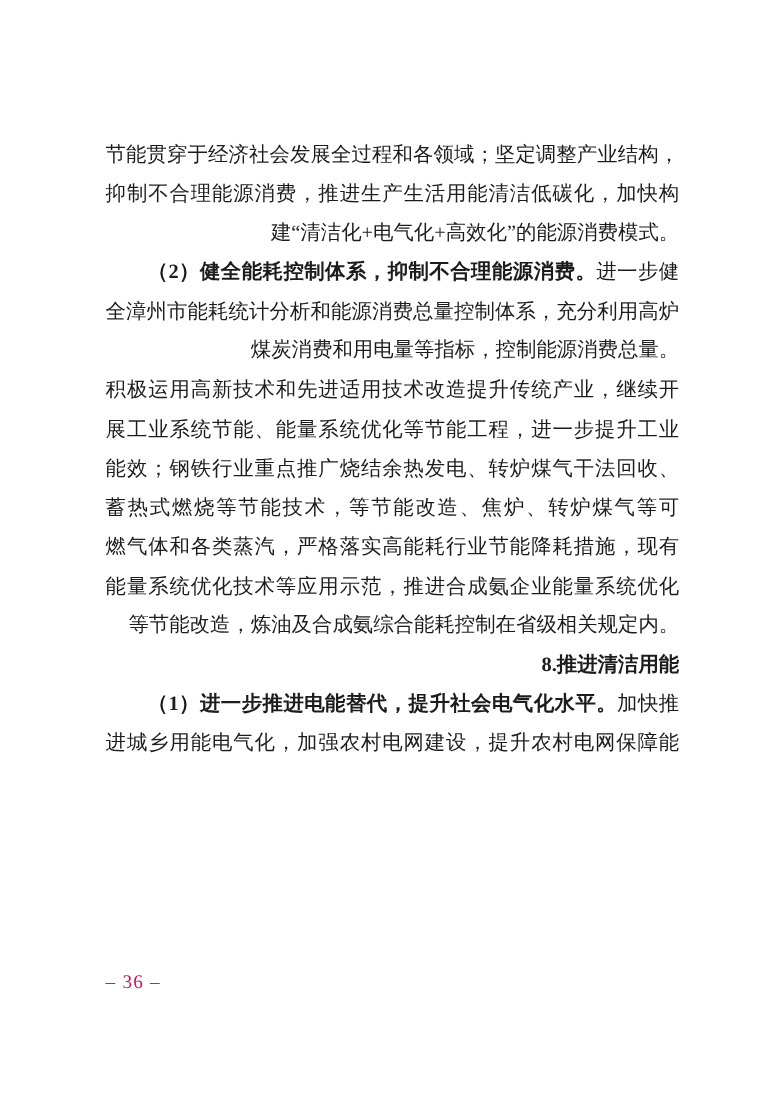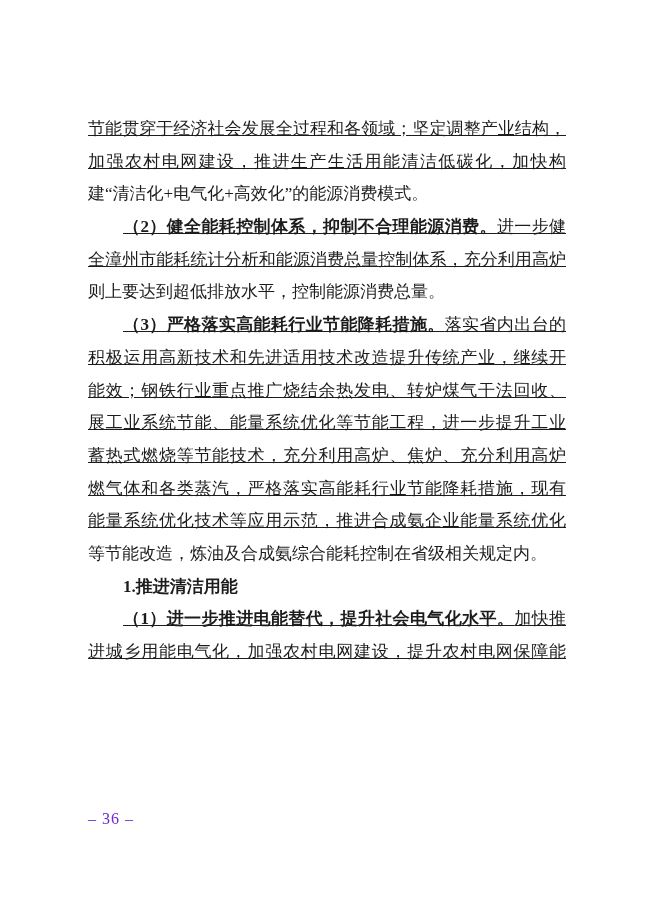--- a/index.html
+++ b/index.html
@@ -25,63 +25,61 @@
   .text-block {
     position: absolute;
     left: 88px;
     top: 113px;
     width: 478px;
   }
   .line {
     height: 32.7px;
     line-height: 32.7px;
     font-size: 17px;
-    text-align: left;
+    text-align: right;
     white-space: nowrap;
   }
   .line.fill {
     white-space: normal;
     text-align: justify;
     text-align-last: justify;
     -moz-text-align-last: justify;
     text-justify: inter-character;
-    text-decoration: underline;
   }
   .line.indent {
     padding-left: 35px;
   }
   .line .seg-bold {
     font-weight: 700;
   }
   .page-number {
     position: absolute;
     left: 88px;
     top: 810px;
     font-size: 16px;
     letter-spacing: 1px;
-    color: #6d28d9;
+    color: #be185d;
   }
 </style>
 </head>
 <body>
 
 <div class="page">
   <div class="text-block" id="text-block">
       <div class="line fill"><span>节能贯穿于经济社会发展全过程和各领域；坚定调整产业结构，</span></div>
-      <div class="line fill"><span>加强农村电网建设，推进生产生活用能清洁低碳化，加快构</span></div>
+      <div class="line fill"><span>抑制不合理能源消费，推进生产生活用能清洁低碳化，加快构</span></div>
       <div class="line"><span>建“清洁化+电气化+高效化”的能源消费模式。</span></div>
       <div class="line fill indent"><span class="seg-bold">（2）健全能耗控制体系，抑制不合理能源消费。</span><span>进一步健</span></div>
       <div class="line fill"><span>全漳州市能耗统计分析和能源消费总量控制体系，充分利用高炉</span></div>
-      <div class="line"><span>则上要达到超低排放水平，控制能源消费总量。</span></div>
-      <div class="line fill indent"><span class="seg-bold">（3）严格落实高能耗行业节能降耗措施。</span><span>落实省内出台的</span></div>
+      <div class="line"><span>煤炭消费和用电量等指标，控制能源消费总量。</span></div>
       <div class="line fill"><span>积极运用高新技术和先进适用技术改造提升传统产业，继续开</span></div>
+      <div class="line fill"><span>展工业系统节能、能量系统优化等节能工程，进一步提升工业</span></div>
       <div class="line fill"><span>能效；钢铁行业重点推广烧结余热发电、转炉煤气干法回收、</span></div>
-      <div class="line fill"><span>展工业系统节能、能量系统优化等节能工程，进一步提升工业</span></div>
-      <div class="line fill"><span>蓄热式燃烧等节能技术，充分利用高炉、焦炉、充分利用高炉</span></div>
+      <div class="line fill"><span>蓄热式燃烧等节能技术，等节能改造、焦炉、转炉煤气等可</span></div>
       <div class="line fill"><span>燃气体和各类蒸汽，严格落实高能耗行业节能降耗措施，现有</span></div>
       <div class="line fill"><span>能量系统优化技术等应用示范，推进合成氨企业能量系统优化</span></div>
       <div class="line"><span>等节能改造，炼油及合成氨综合能耗控制在省级相关规定内。</span></div>
-      <div class="line indent"><span class="seg-bold">1.推进清洁用能</span></div>
+      <div class="line indent"><span class="seg-bold">8.推进清洁用能</span></div>
       <div class="line fill indent"><span class="seg-bold">（1）进一步推进电能替代，提升社会电气化水平。</span><span>加快推</span></div>
       <div class="line fill"><span>进城乡用能电气化，加强农村电网建设，提升农村电网保障能</span></div>
     </div>
   <div class="page-number">– 36 –</div>
 </div>
 
 </body></html>

